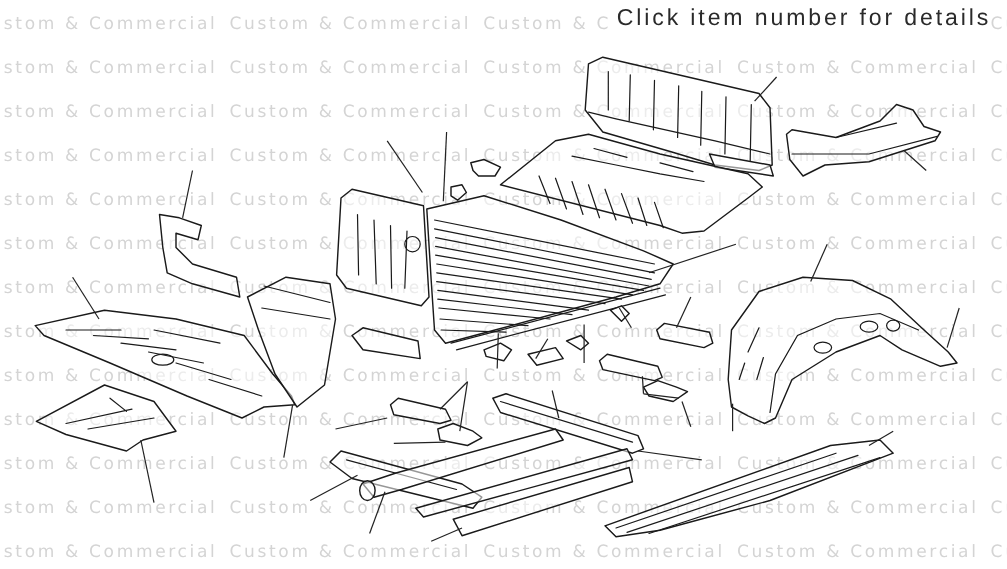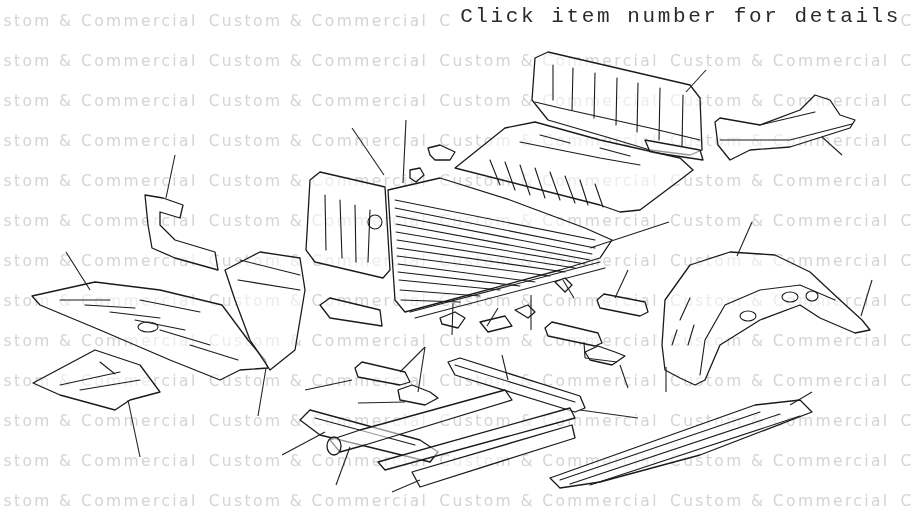--- a/index.html
+++ b/index.html
@@ -6,21 +6,21 @@
   body { width: 915px; height: 517px; overflow: hidden; position: relative; font-family: "DejaVu Sans", sans-serif; }
   .watermark-layer { position: absolute; left: 0; top: 0; width: 915px; height: 517px; overflow: hidden; z-index: 0; pointer-events: none; }
   .wm-row { position: absolute; left: -22px; white-space: nowrap; font-family: "DejaVu Sans", sans-serif; font-size: 15.5px; letter-spacing: 2.4px; color: #d4d4d4; line-height: 1; }
   .wm-row span { margin-right: 11px; }
   .diagram { position: absolute; left: 0; top: 0; width: 915px; height: 517px; z-index: 1; }
   .diagram svg { width: 915px; height: 517px; display: block; }
   .part { fill: #ffffff; fill-opacity: 0.55; stroke: #1a1a1a; stroke-width: 1.3; stroke-linejoin: round; }
   .detail { fill: none; stroke: #1a1a1a; stroke-width: 1.1; stroke-linecap: round; }
   .leader { stroke: #222; stroke-width: 1.1; }
   .hotspot { cursor: pointer; }
-  .heading { position: absolute; right: 14px; top: 2px; z-index: 3; font-family: Liberation Mono, monospace; font-size: 21px; letter-spacing: 2.6px; color: #2a2a2a; background: #ffffff; padding: 0 0 0 8px; line-height: 30px; }
+  .heading { position: absolute; right: 14px; top: 2px; z-index: 3; font-family: Liberation Sans, sans-serif; font-size: 21px; letter-spacing: 2.6px; color: #2a2a2a; background: #ffffff; padding: 0 0 0 8px; line-height: 30px; }
 </style>
 </head>
 <body>
 
 <div class="watermark-layer" id="wm">
     <div class="wm-row" style="top: 14px; color: rgb(212, 212, 212);"><span>Custom &amp; Commercial</span><span>Custom &amp; Commercial</span><span>Custom &amp; Commercial</span><span>Custom &amp; Commercial</span><span>Custom &amp; Commercial</span></div>
     <div class="wm-row" style="top: 54px; color: rgb(212, 212, 212);"><span>Custom &amp; Commercial</span><span>Custom &amp; Commercial</span><span>Custom &amp; Commercial</span><span>Custom &amp; Commercial</span><span>Custom &amp; Commercial</span></div>
     <div class="wm-row" style="top: 94px; color: rgb(212, 212, 212);"><span>Custom &amp; Commercial</span><span>Custom &amp; Commercial</span><span>Custom &amp; Commercial</span><span>Custom &amp; Commercial</span><span>Custom &amp; Commercial</span></div>
     <div class="wm-row" style="top: 134px; color: rgb(212, 212, 212);"><span>Custom &amp; Commercial</span><span>Custom &amp; Commercial</span><span>Custom &amp; Commercial</span><span>Custom &amp; Commercial</span><span>Custom &amp; Commercial</span></div>
     <div class="wm-row" style="top: 174px; color: rgb(212, 212, 212);"><span>Custom &amp; Commercial</span><span>Custom &amp; Commercial</span><span>Custom &amp; Commercial</span><span>Custom &amp; Commercial</span><span>Custom &amp; Commercial</span></div>

